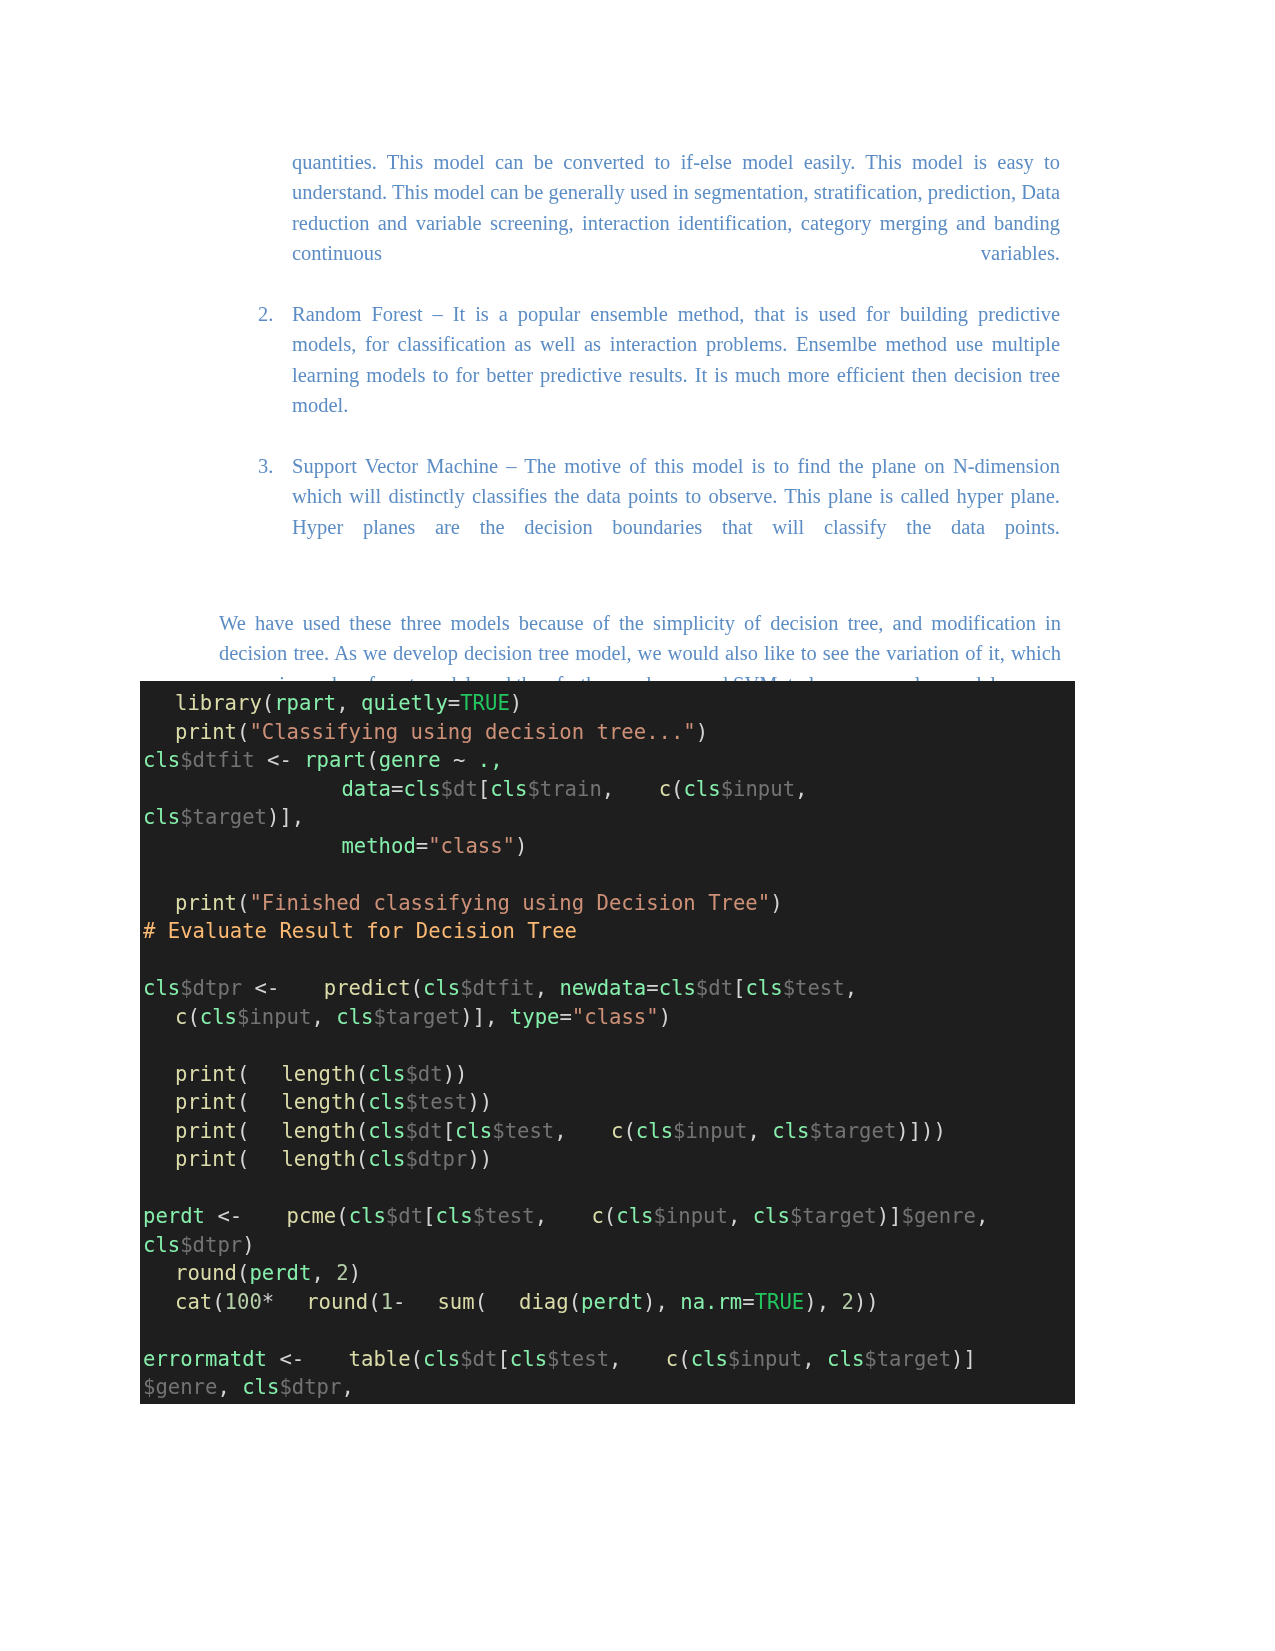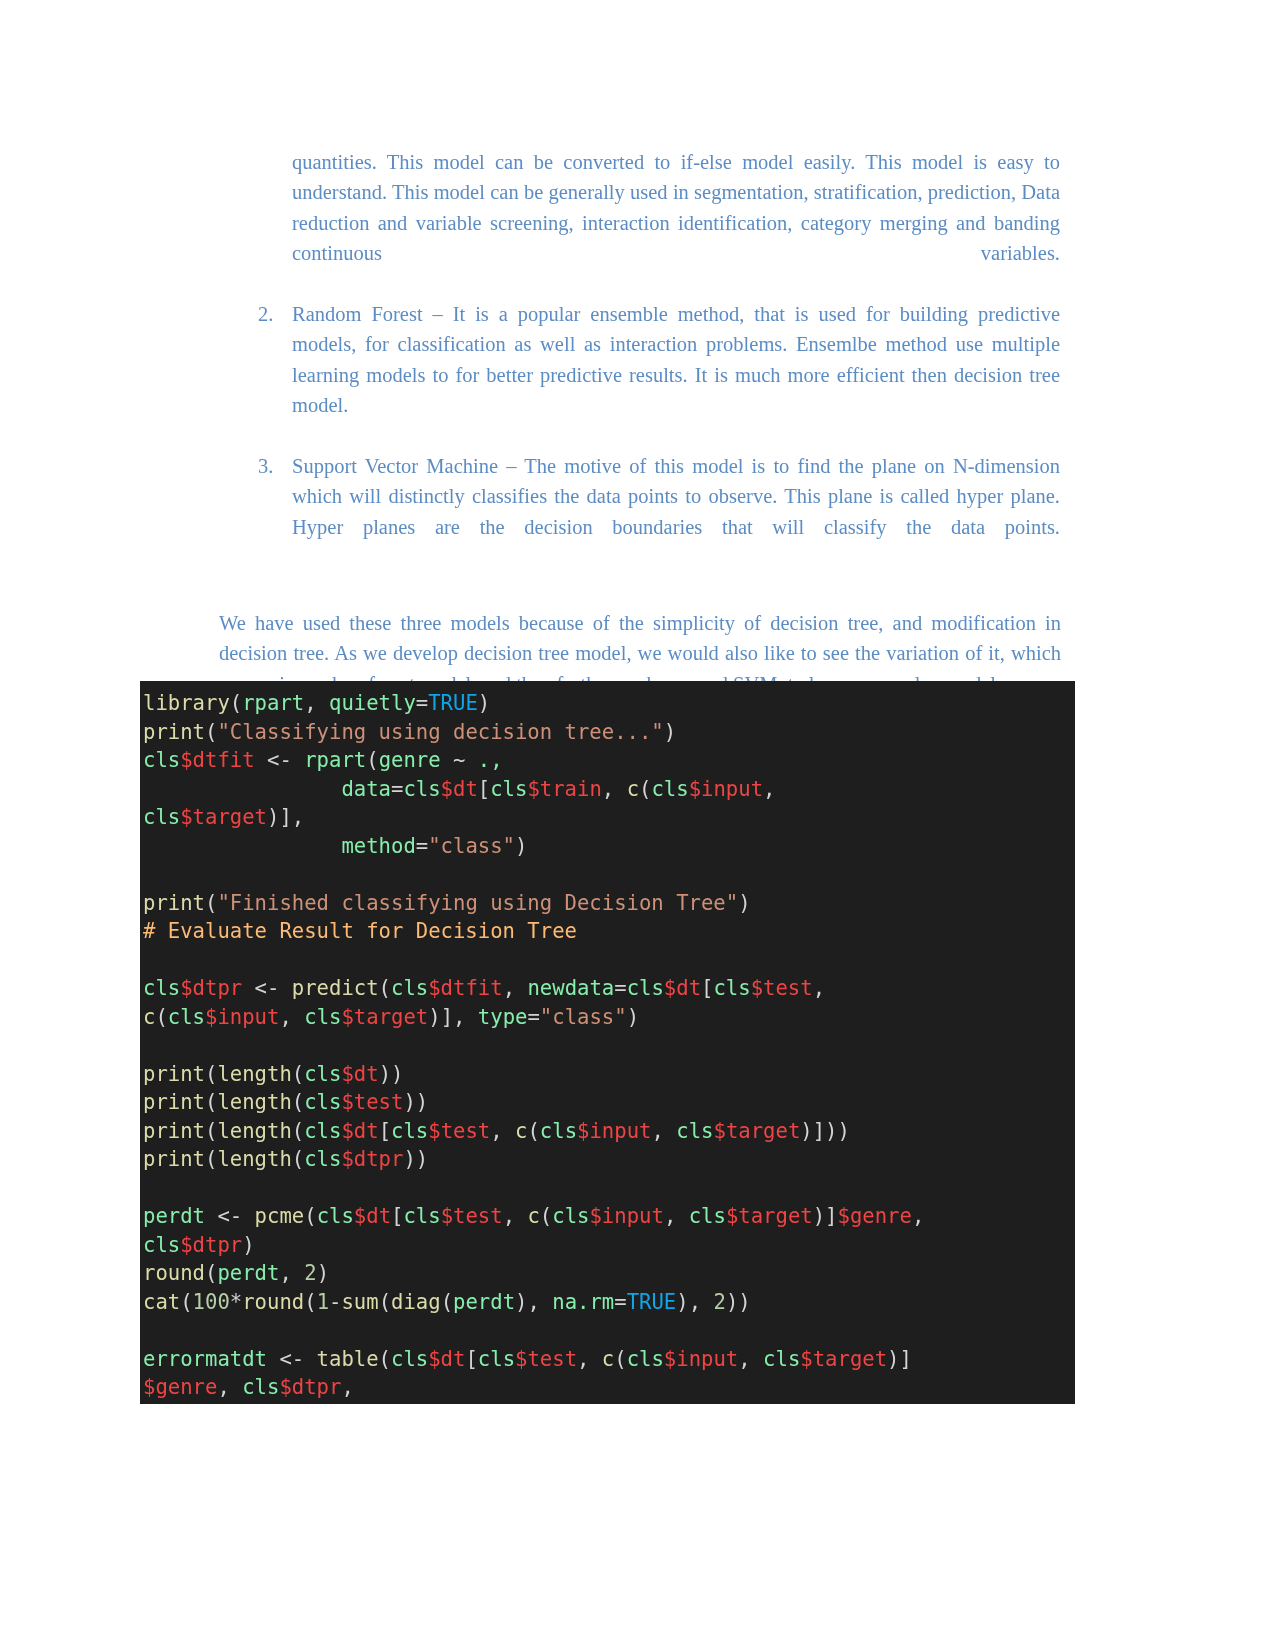--- a/index.html
+++ b/index.html
@@ -106,25 +106,25 @@
     font-family: "DejaVu Sans Mono", "Liberation Mono", monospace;
     font-size: 20.6px;
     line-height: 28.5px;
     white-space: pre-wrap;
     word-break: break-word;
     color: #d4d4d4;
     letter-spacing: 0px;
   }
   .code-line { display: block; min-height: 28.5px; }
 
-  .t-fn      { color: #dcdcaa; }   
+  .t-fn      { color: #dcdcaa; margin-left: 32px; }   
   .t-var     { color: #86efac; }   
-  .t-dollar  { color: #ef4444; }   
+  .t-dollar  { color: #737373; }   
   .t-str     { color: #ce9178; }   
-  .t-kw      { color: #0ea5e9; }   
+  .t-kw      { color: #22c55e; }   
   .t-num     { color: #b5cea8; }   
   .t-cmt     { color: #fdba74; }   
   .t-op      { color: #d4d4d4; }   
 </style>
 </head>
 <body>
 
 <div class="page">
 
   <div class="doc-body">

